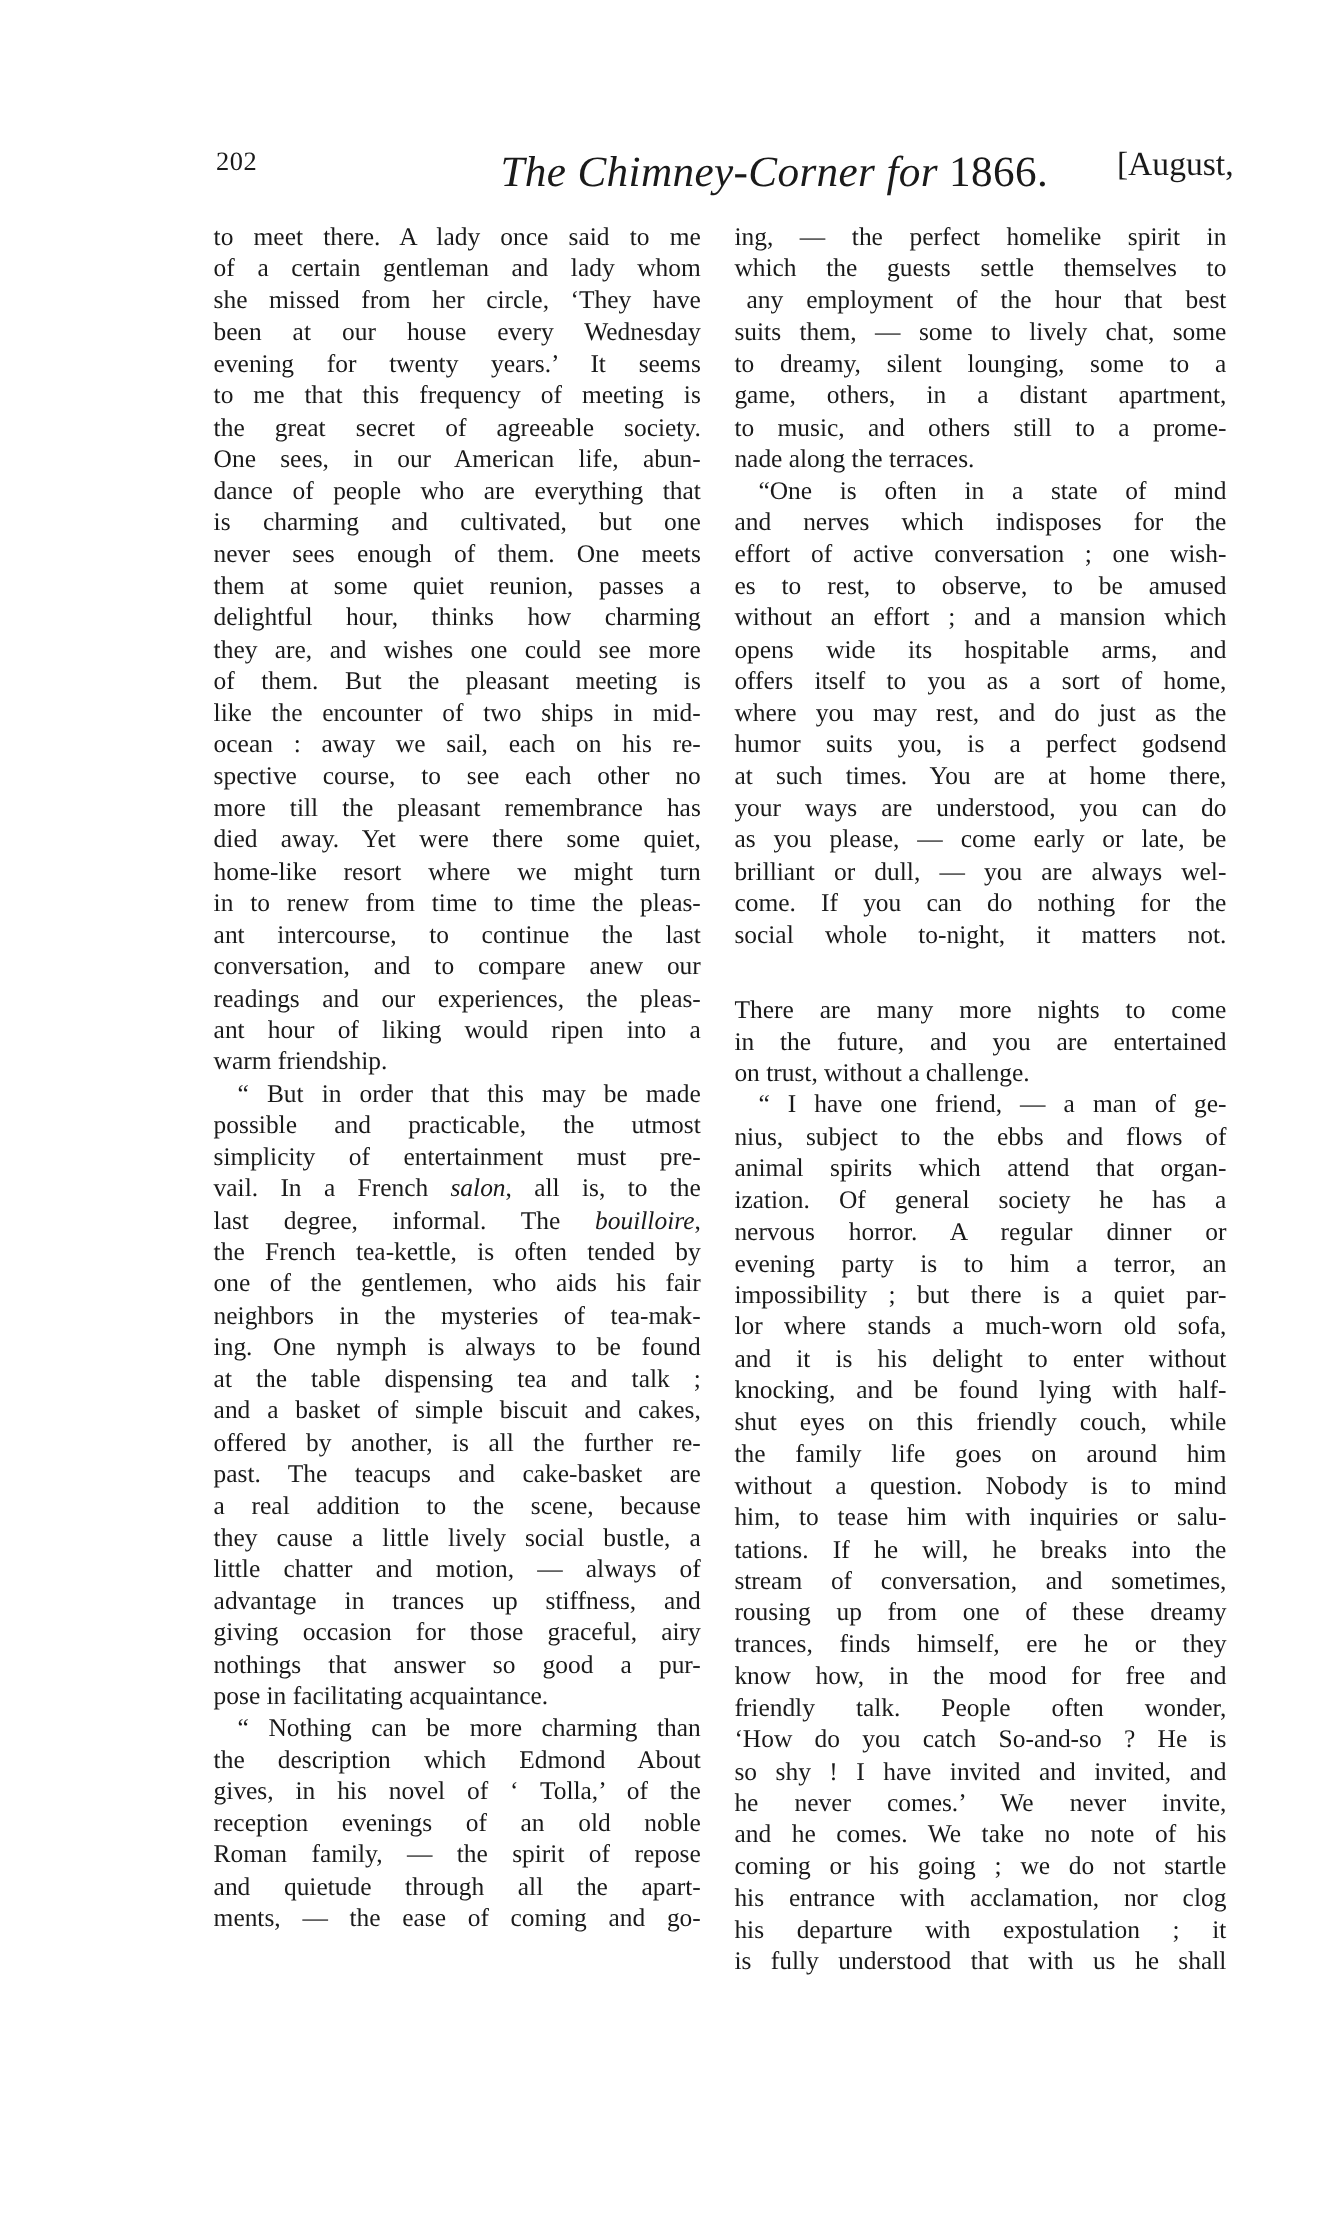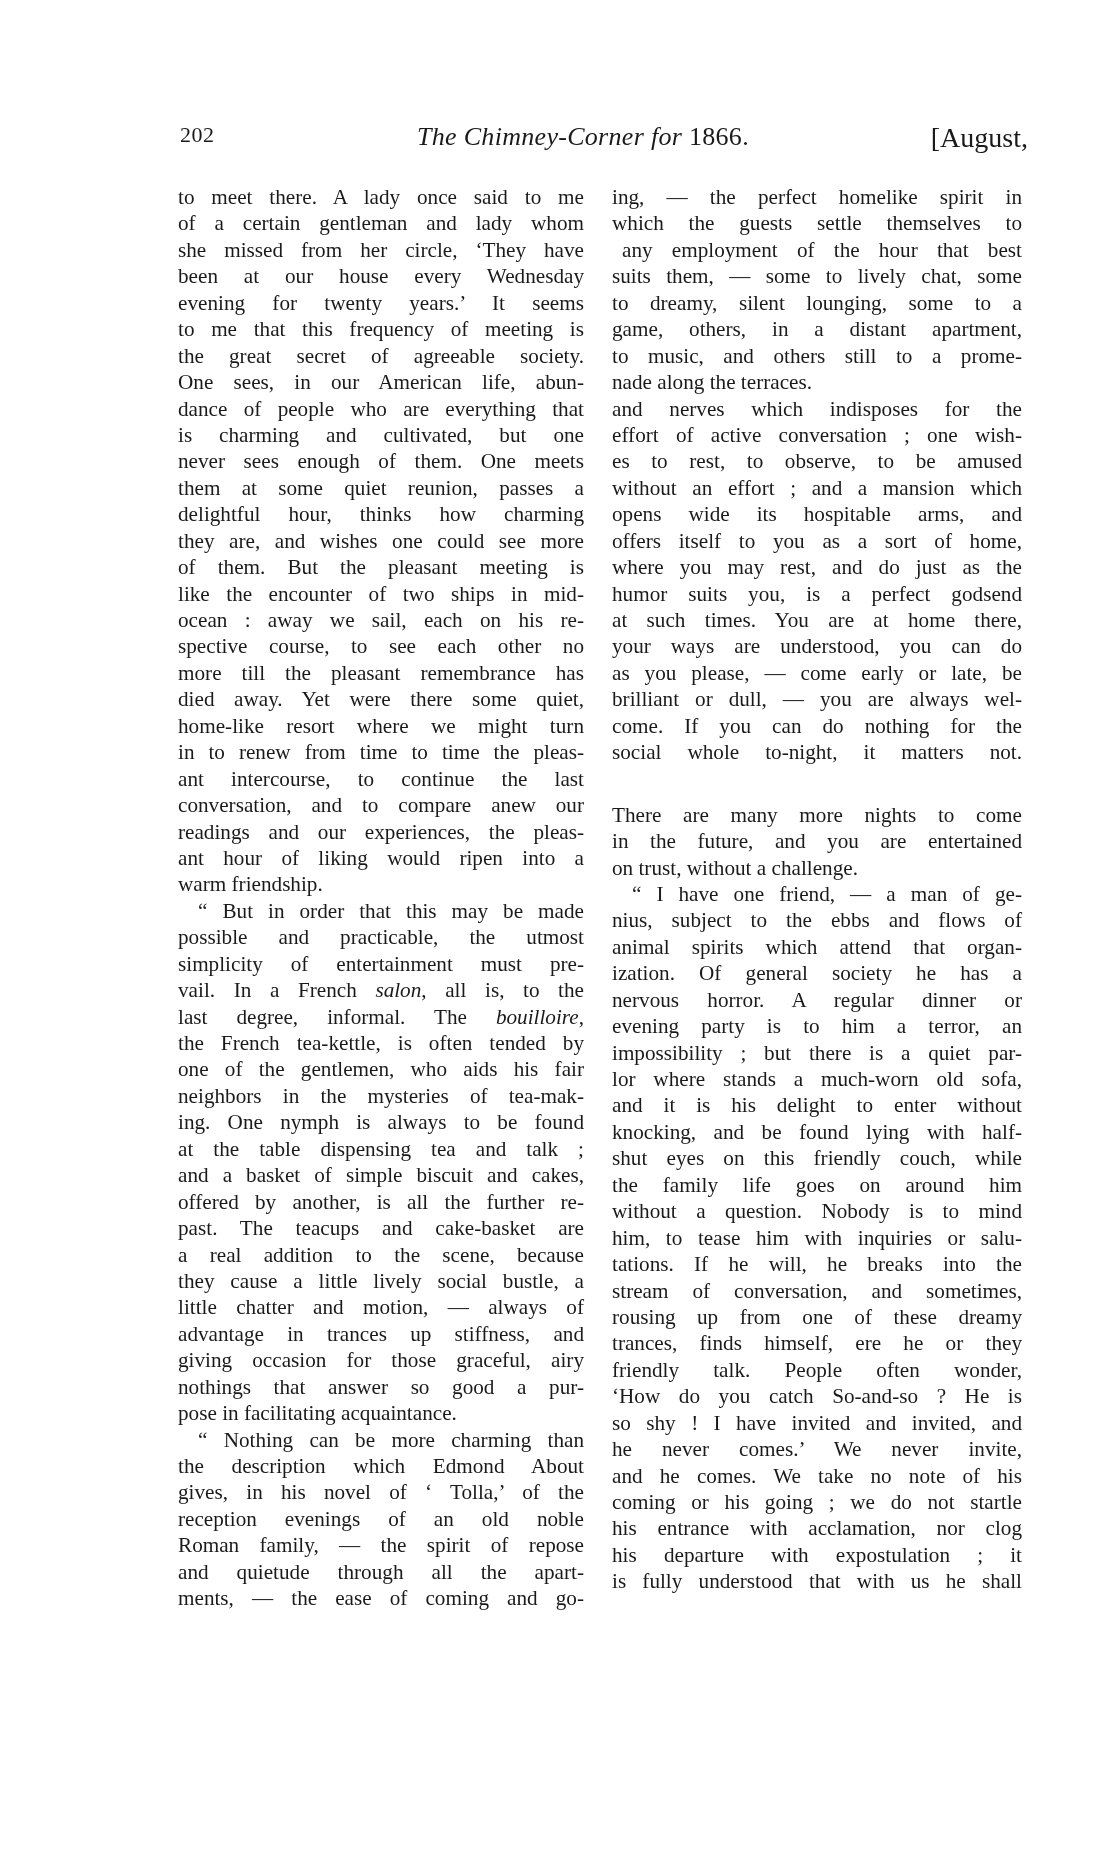--- a/index.html
+++ b/index.html
@@ -26,21 +26,21 @@
     position: absolute;
     left: 2px;
     top: 0;
     font-size: 22px;
     letter-spacing: 0.5px;
   }
   .running-title {
     position: absolute;
     left: 239px;
     top: 0;
-    font-size: 26px;
+    font-size: 36px;
     font-style: italic;
     letter-spacing: 0.3px;
   }
   .running-title .year {
     font-style: normal;
   }
   .month-mark {
     position: absolute;
     right: 0;
     top: 0;
@@ -140,20 +140,21 @@
   </div>
 <div class="column col-right">
     <span class="line" style="white-space: nowrap; display: block;"><span style="white-space: nowrap; word-spacing: 0px;"><span>ing, — the perfect homelike spirit in</span></span></span>
     <span class="line" style="white-space: nowrap; display: block;"><span style="white-space: nowrap; word-spacing: 0px;"><span>which the guests settle themselves to</span></span></span>
     <span class="line" style="white-space: nowrap; display: block; margin-left: 10px;"><span style="white-space: nowrap; word-spacing: 0px;"><span>any employment of the hour that best</span></span></span>
     <span class="line" style="white-space: nowrap; display: block;"><span style="white-space: nowrap; word-spacing: 0px;"><span>suits them, — some to lively chat, some</span></span></span>
     <span class="line" style="white-space: nowrap; display: block;"><span style="white-space: nowrap; word-spacing: 0px;"><span>to dreamy, silent lounging, some to a</span></span></span>
     <span class="line" style="white-space: nowrap; display: block;"><span style="white-space: nowrap; word-spacing: 0px;"><span>game, others, in a distant apartment,</span></span></span>
     <span class="line" style="white-space: nowrap; display: block;"><span style="white-space: nowrap; word-spacing: 0px;"><span>to music, and others still to a prome-</span></span></span>
     <span class="line last"><span>nade along the terraces.</span></span>
+    <span class="line indent" style="white-space: nowrap; display: block;"><span style="white-space: nowrap; word-spacing: 0px;"><span>“One is often in a state of mind</span></span></span>
     <span class="line" style="white-space: nowrap; display: block;"><span style="white-space: nowrap; word-spacing: 0px;"><span>and nerves which indisposes for the</span></span></span>
     <span class="line" style="white-space: nowrap; display: block;"><span style="white-space: nowrap; word-spacing: 0px;"><span>effort of active conversation ; one wish-</span></span></span>
     <span class="line" style="white-space: nowrap; display: block;"><span style="white-space: nowrap; word-spacing: 0px;"><span>es to rest, to observe, to be amused</span></span></span>
     <span class="line" style="white-space: nowrap; display: block;"><span style="white-space: nowrap; word-spacing: 0px;"><span>without an effort ; and a mansion which</span></span></span>
     <span class="line" style="white-space: nowrap; display: block;"><span style="white-space: nowrap; word-spacing: 0px;"><span>opens wide its hospitable arms, and</span></span></span>
     <span class="line" style="white-space: nowrap; display: block;"><span style="white-space: nowrap; word-spacing: 0px;"><span>offers itself to you as a sort of home,</span></span></span>
     <span class="line" style="white-space: nowrap; display: block;"><span style="white-space: nowrap; word-spacing: 0px;"><span>where you may rest, and do just as the</span></span></span>
     <span class="line" style="white-space: nowrap; display: block;"><span style="white-space: nowrap; word-spacing: 0px;"><span>humor suits you, is a perfect godsend</span></span></span>
     <span class="line" style="white-space: nowrap; display: block;"><span style="white-space: nowrap; word-spacing: 0px;"><span>at such times.  You are at home there,</span></span></span>
     <span class="line" style="white-space: nowrap; display: block;"><span style="white-space: nowrap; word-spacing: 0px;"><span>your ways are understood, you can do</span></span></span>
@@ -175,20 +176,21 @@
     <span class="line" style="white-space: nowrap; display: block;"><span style="white-space: nowrap; word-spacing: 0px;"><span>and it is his delight to enter without</span></span></span>
     <span class="line" style="white-space: nowrap; display: block;"><span style="white-space: nowrap; word-spacing: 0px;"><span>knocking, and be found lying with half-</span></span></span>
     <span class="line" style="white-space: nowrap; display: block;"><span style="white-space: nowrap; word-spacing: 0px;"><span>shut eyes on this friendly couch, while</span></span></span>
     <span class="line" style="white-space: nowrap; display: block;"><span style="white-space: nowrap; word-spacing: 0px;"><span>the family life goes on around him</span></span></span>
     <span class="line" style="white-space: nowrap; display: block;"><span style="white-space: nowrap; word-spacing: 0px;"><span>without a question.  Nobody is to mind</span></span></span>
     <span class="line" style="white-space: nowrap; display: block;"><span style="white-space: nowrap; word-spacing: 0px;"><span>him, to tease him with inquiries or salu-</span></span></span>
     <span class="line" style="white-space: nowrap; display: block;"><span style="white-space: nowrap; word-spacing: 0px;"><span>tations.  If he will, he breaks into the</span></span></span>
     <span class="line" style="white-space: nowrap; display: block;"><span style="white-space: nowrap; word-spacing: 0px;"><span>stream of conversation, and sometimes,</span></span></span>
     <span class="line" style="white-space: nowrap; display: block;"><span style="white-space: nowrap; word-spacing: 0px;"><span>rousing up from one of these dreamy</span></span></span>
     <span class="line" style="white-space: nowrap; display: block;"><span style="white-space: nowrap; word-spacing: 0px;"><span>trances, finds himself, ere he or they</span></span></span>
+    <span class="line" style="white-space: nowrap; display: block;"><span style="white-space: nowrap; word-spacing: 0px;"><span>know how, in the mood for free and</span></span></span>
     <span class="line" style="white-space: nowrap; display: block;"><span style="white-space: nowrap; word-spacing: 0px;"><span>friendly talk.   People often wonder,</span></span></span>
     <span class="line" style="white-space: nowrap; display: block;"><span style="white-space: nowrap; word-spacing: 0px;"><span>‘How do you catch So-and-so ?  He is</span></span></span>
     <span class="line" style="white-space: nowrap; display: block;"><span style="white-space: nowrap; word-spacing: 0px;"><span>so shy !  I have invited and invited, and</span></span></span>
     <span class="line" style="white-space: nowrap; display: block;"><span style="white-space: nowrap; word-spacing: 0px;"><span>he never comes.’  We never invite,</span></span></span>
     <span class="line" style="white-space: nowrap; display: block;"><span style="white-space: nowrap; word-spacing: 0px;"><span>and he comes.  We take no note of his</span></span></span>
     <span class="line" style="white-space: nowrap; display: block;"><span style="white-space: nowrap; word-spacing: 0px;"><span>coming or his going ;  we do not startle</span></span></span>
     <span class="line" style="white-space: nowrap; display: block;"><span style="white-space: nowrap; word-spacing: 0px;"><span>his entrance with acclamation, nor clog</span></span></span>
     <span class="line" style="white-space: nowrap; display: block;"><span style="white-space: nowrap; word-spacing: 0px;"><span>his departure with expostulation ;  it</span></span></span>
     <span class="line" style="white-space: nowrap; display: block;"><span style="white-space: nowrap; word-spacing: 0px;"><span>is fully understood that with us he shall</span></span></span>
   </div>

